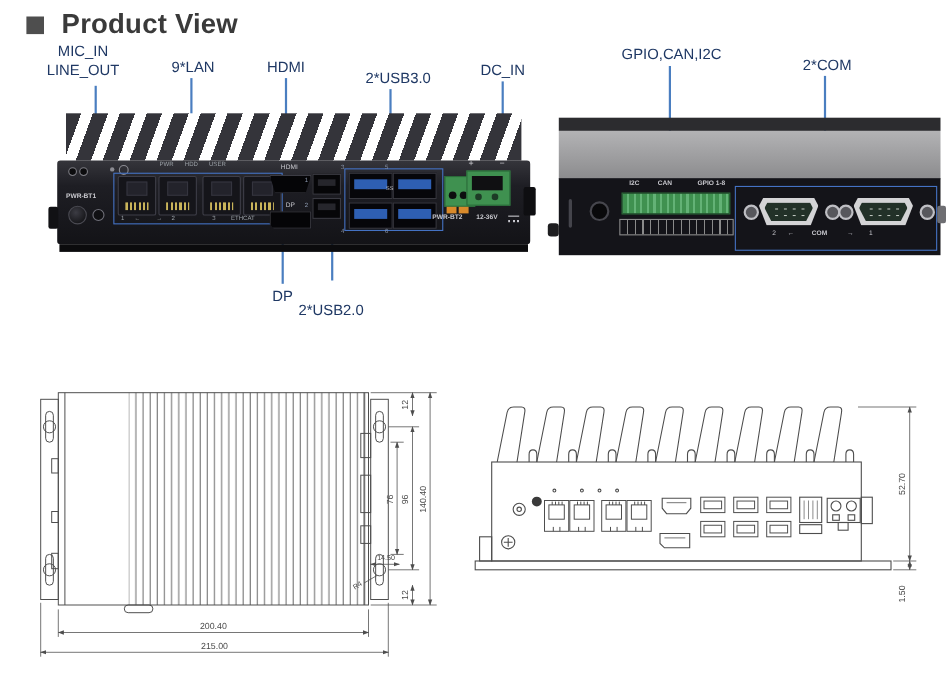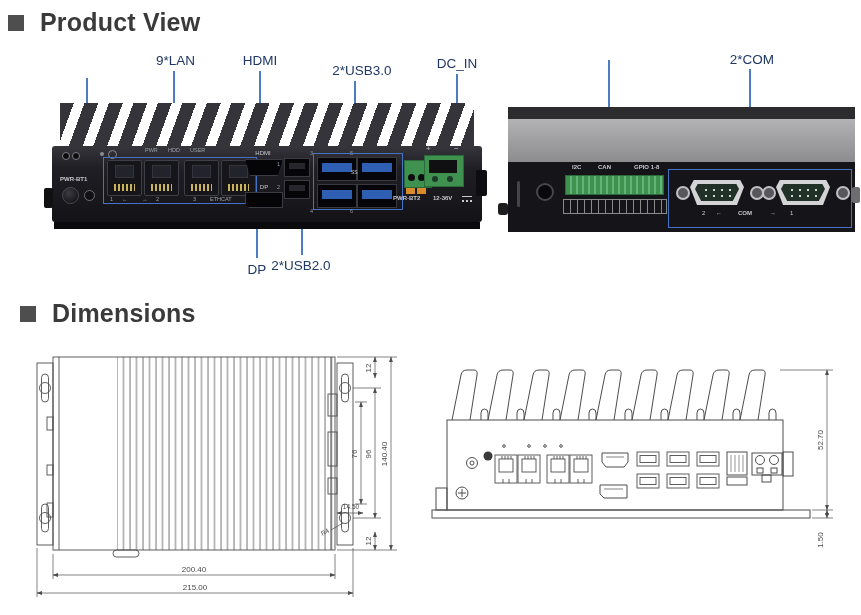--- a/index.html
+++ b/index.html
@@ -31,33 +31,38 @@
   .greenblk{position:absolute;background:#3f9150;border:1px solid #2a6b39}
   .dcsym{position:absolute;width:10px;height:6px;border-top:1.5px solid #c8c8ce}
   .dcsym::after{content:"";position:absolute;left:0;top:3px;width:10px;height:1.5px;background:repeating-linear-gradient(90deg,#c8c8ce 0 2px,transparent 2px 4px)}
   .jack{position:absolute;width:6px;height:6px;border:1px solid #7d7d84;border-radius:50%;background:#0c0c0e}
 </style>
 </head>
 <body>
 
 <div class="page">
 
-  <div class="sec" style="left:8px;top:8px">
+  <div class="sec" style="left:24px;top:8px">
     <div class="sq"></div>
     <div class="st">Product View</div>
   </div>
 
+  <div class="co" style="left:28px;top:38px;width:95px">
+    <div>MIC_IN</div>
+    <div>LINE_OUT</div>
+  </div>
   <div class="co" style="left:138px;top:52px;width:75px">9*LAN</div>
   <div class="co" style="left:225px;top:52px;width:70px">HDMI</div>
   <div class="co" style="left:322px;top:62px;width:80px">2*USB3.0</div>
   <div class="co" style="left:428px;top:55px;width:58px">DC_IN</div>
+  <div class="co" style="left:548px;top:41px;width:125px">GPIO,CAN,I2C</div>
   <div class="co" style="left:712px;top:51px;width:80px">2*COM</div>
 
   <div class="co" style="left:240px;top:261px;width:34px">DP</div>
-  <div class="co" style="left:266px;top:257px;width:70px">2*USB2.0</div>
+  <div class="co" style="left:266px;top:273px;width:70px">2*USB2.0</div>
 
   <div class="lead" style="left:86px;top:78px;height:52px"></div>
   <div class="lead" style="left:173px;top:71px;height:62px"></div>
   <div class="lead" style="left:259px;top:71px;height:62px"></div>
   <div class="lead" style="left:354px;top:81px;height:58px"></div>
   <div class="lead" style="left:456px;top:74px;height:64px"></div>
   <div class="lead" style="left:608px;top:60px;height:88px"></div>
   <div class="lead" style="left:749px;top:69px;height:74px"></div>
   <div class="lead" style="left:256px;top:213px;height:45px"></div>
   <div class="lead" style="left:301px;top:213px;height:42px"></div>
@@ -160,24 +165,20 @@
       </div>
     <div class="screw" style="left:328px;top:79px"></div>
     <div class="mt" style="left:194px;top:103px">2</div>
     <div class="mt" style="left:208px;top:103px">←</div>
     <div class="mt" style="left:230px;top:103px;font-weight:bold">COM</div>
     <div class="mt" style="left:262px;top:103px">→</div>
     <div class="mt" style="left:282px;top:103px">1</div>
     <div class="abs" style="left:344px;top:80px;width:8px;height:16px;background:#6e6e72;border-radius:2px"></div>
   </div>
 
-  <div class="sec" style="left:20px;top:299px">
-    <div class="sq"></div>
-    <div class="st">Dimensions</div>
-  </div>
 
   <svg class="abs" style="left:25px;top:336px" width="400" height="279" viewBox="0 0 400 279">
     <defs>
       <marker id="arrA" viewBox="0 0 10 10" refX="9" refY="5" markerWidth="8" markerHeight="8" orient="auto-start-reverse">
         <path d="M0 1.5L10 5L0 8.5z" fill="#4d4d4d"></path>
       </marker>
       <pattern id="finpat" width="6.5" height="8" patternUnits="userSpaceOnUse">
         <path d="M1 0V8" stroke="#4d4d4d" stroke-width="0.8" fill="none"></path>
       </pattern>
     </defs>

